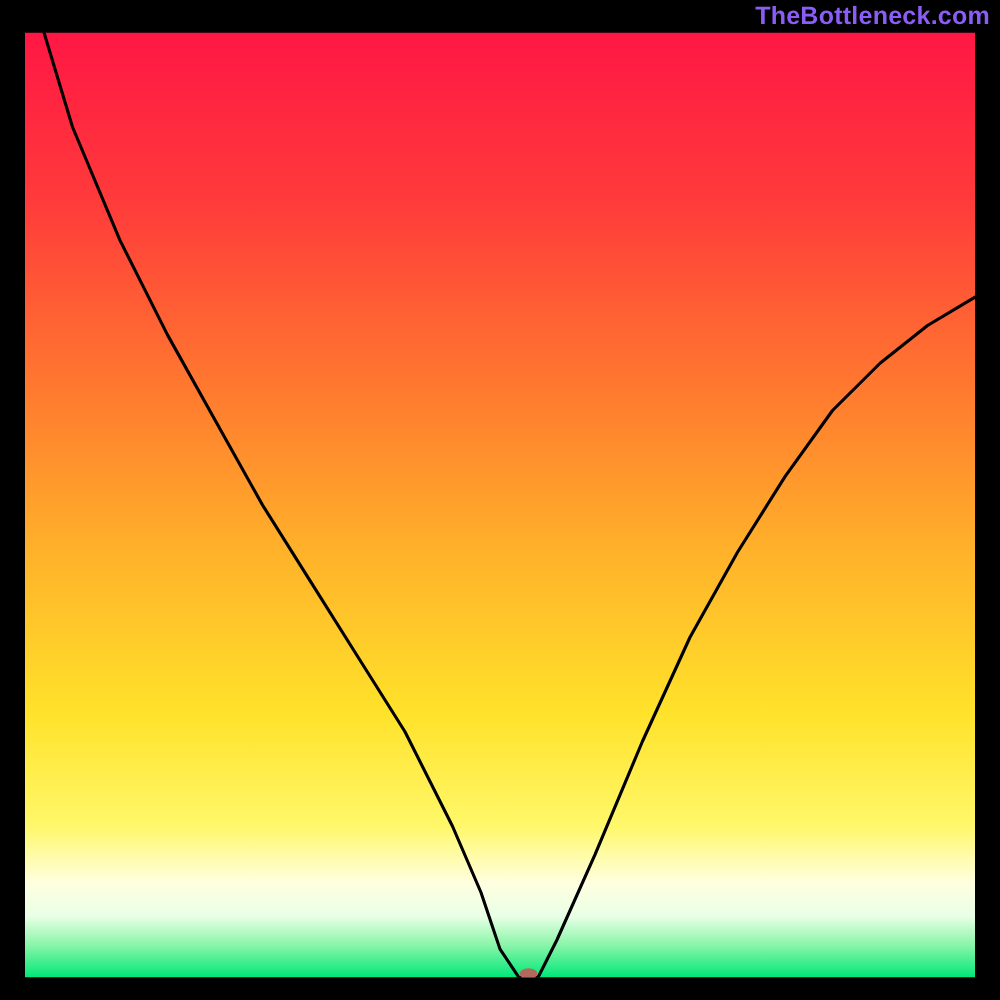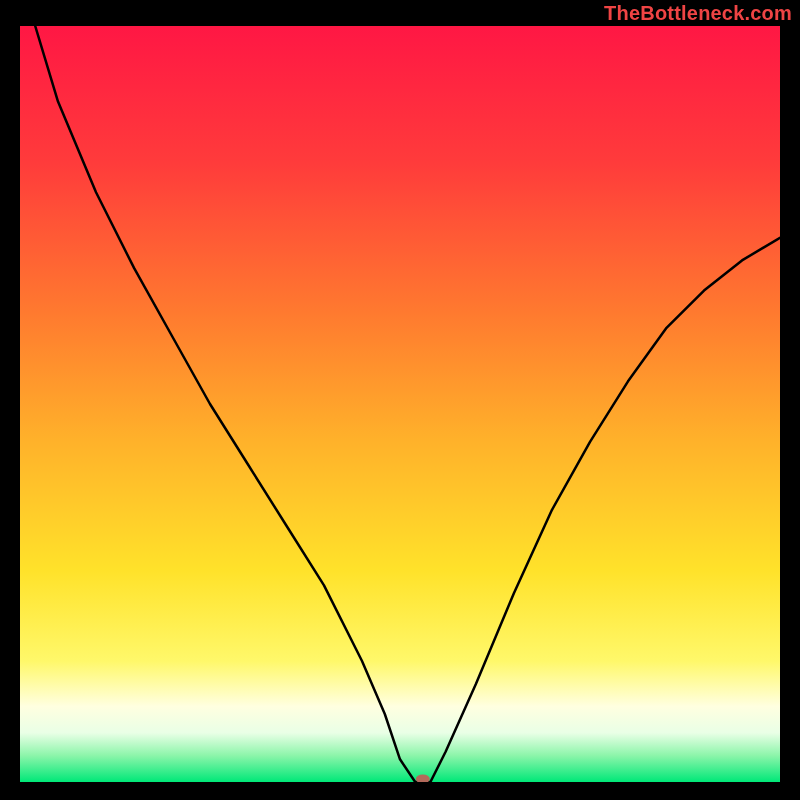--- a/index.html
+++ b/index.html
@@ -13,21 +13,21 @@
   .frame {
     position: relative;
     width: 800px;
     height: 800px;
     background: #000;
   }
   .watermark {
     position: absolute;
     top: 2px;
     right: 8px;
-    color: #ef4444;
+    color: #8b5cf6;
     font-size: 20px;
     font-weight: 600;
     letter-spacing: 0.2px;
     z-index: 5;
   }
   
   .plot-wrap {
     position: absolute;
     left: 20px;
     top: 26px;

